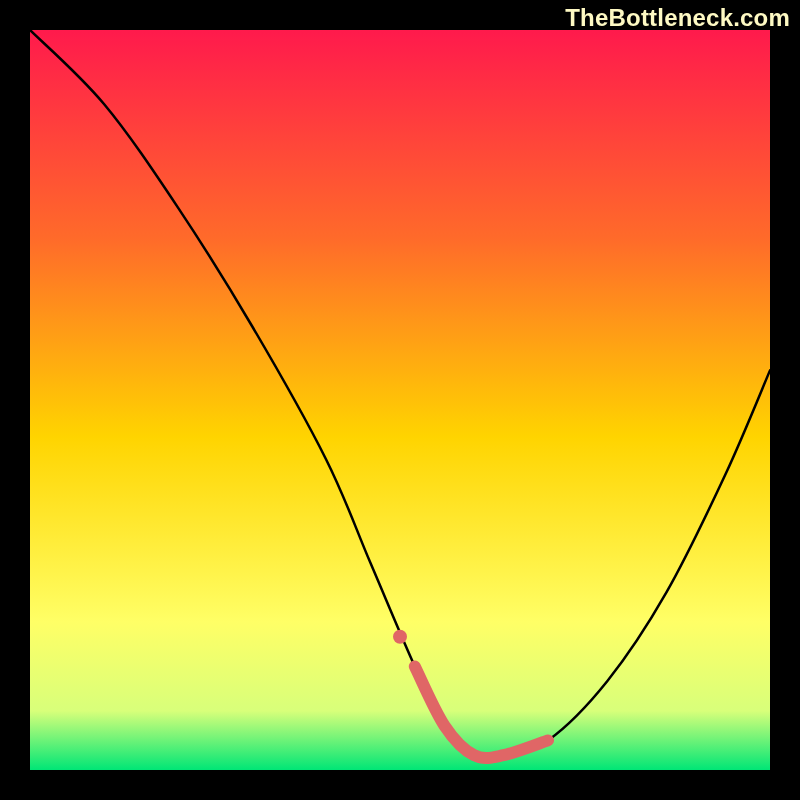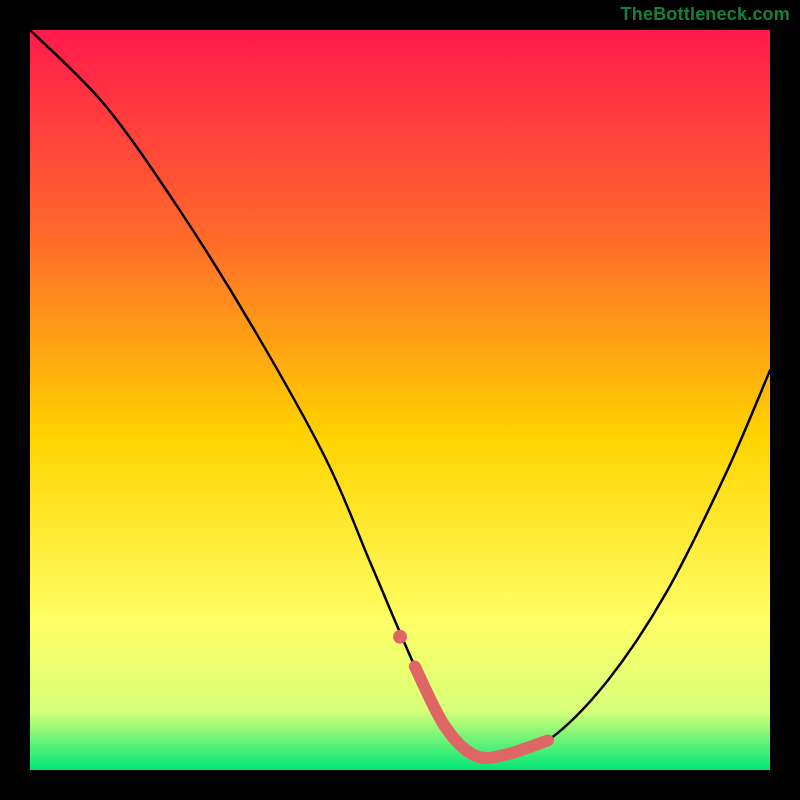--- a/index.html
+++ b/index.html
@@ -1,19 +1,19 @@
 <!DOCTYPE html>
 <html><head>
 <meta charset="utf-8">
 <style>
   * { margin: 0; padding: 0; box-sizing: border-box; }
   body { background: #000; width: 800px; height: 800px; overflow: hidden; position: relative; }
   .frame { position: absolute; top: 0; left: 0; width: 800px; height: 800px; background: #000; }
   .plot-area { position: absolute; top: 30px; left: 30px; width: 740px; height: 740px; overflow: hidden; }
-  .watermark { position: absolute; top: 4px; right: 10px; font-family: Arial, sans-serif; font-size: 18px; font-weight: 600; color: #15803d; letter-spacing: 0.2px; }
+  .watermark { position: absolute; top: 4px; right: 10px; font-family: Arial, sans-serif; font-size: 24px; font-weight: 600; color: #fef9c3; letter-spacing: 0.2px; }
   svg.gradient { position: absolute; top: 0; left: 0; width: 740px; height: 740px; display: block; }
   svg.chart { position: absolute; top: 0; left: 0; width: 740px; height: 740px; display: block; }
 </style>
 </head>
 <body>
 
 <div class="frame">
   <div class="watermark">TheBottleneck.com</div>
   <div class="plot-area">
     <svg class="gradient" viewBox="0 0 740 740" preserveAspectRatio="none">

